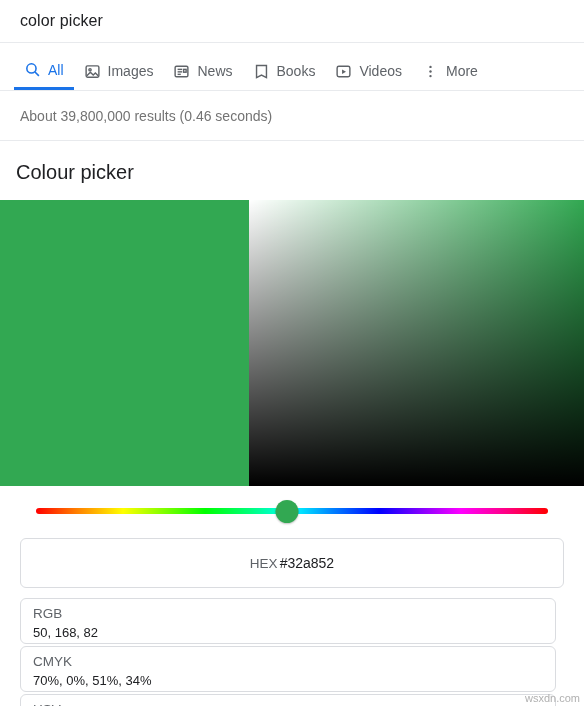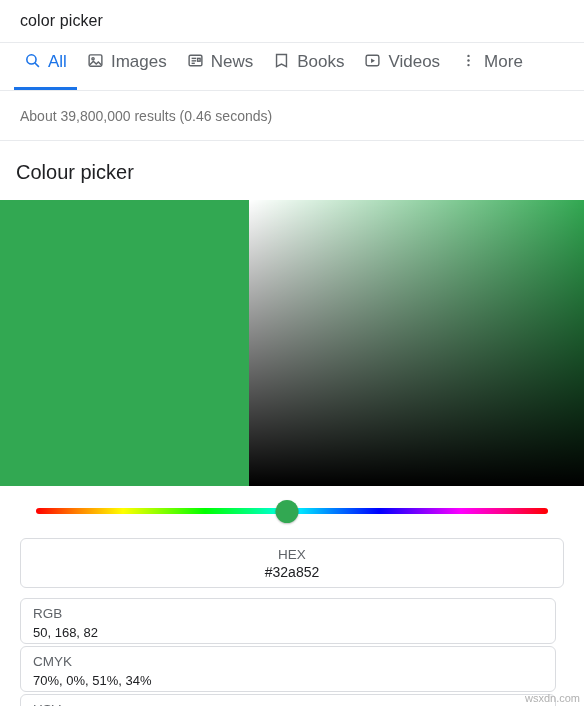--- a/index.html
+++ b/index.html
@@ -43,26 +43,26 @@
   .tabs {
     display: flex;
     align-items: flex-end;
     padding: 0 14px;
     height: 47px;
     box-sizing: border-box;
     position: relative;
   }
   .tab {
     display: flex;
-    align-items: flex-start;
+    align-items: center;
     gap: 7px;
     padding: 0 10px;
     height: 38px;
     box-sizing: border-box;
-    font-size: 17px;
+    font-size: 14px;
     color: #5f6368;
     cursor: pointer;
     position: relative;
   }
   .tab.active {
     color: #1a73e8;
     border-bottom: 3px solid #1a73e8;
   }
   .tab .ic {
     display: inline-flex;
@@ -155,21 +155,20 @@
     cursor: pointer;
   }
 
   
   .hex-box {
     margin: 12px 20px 0 20px;
     border: 1px solid #dadce0;
     border-radius: 6px;
     height: 48px;
     display: flex;
-    flex-direction: column;
     align-items: center;
     justify-content: center;
     gap: 2px;
   }
   .hex-label {
     font-size: 13.5px;
     color: #5f6368;
   }
   .hex-value {
     font-size: 14px;

